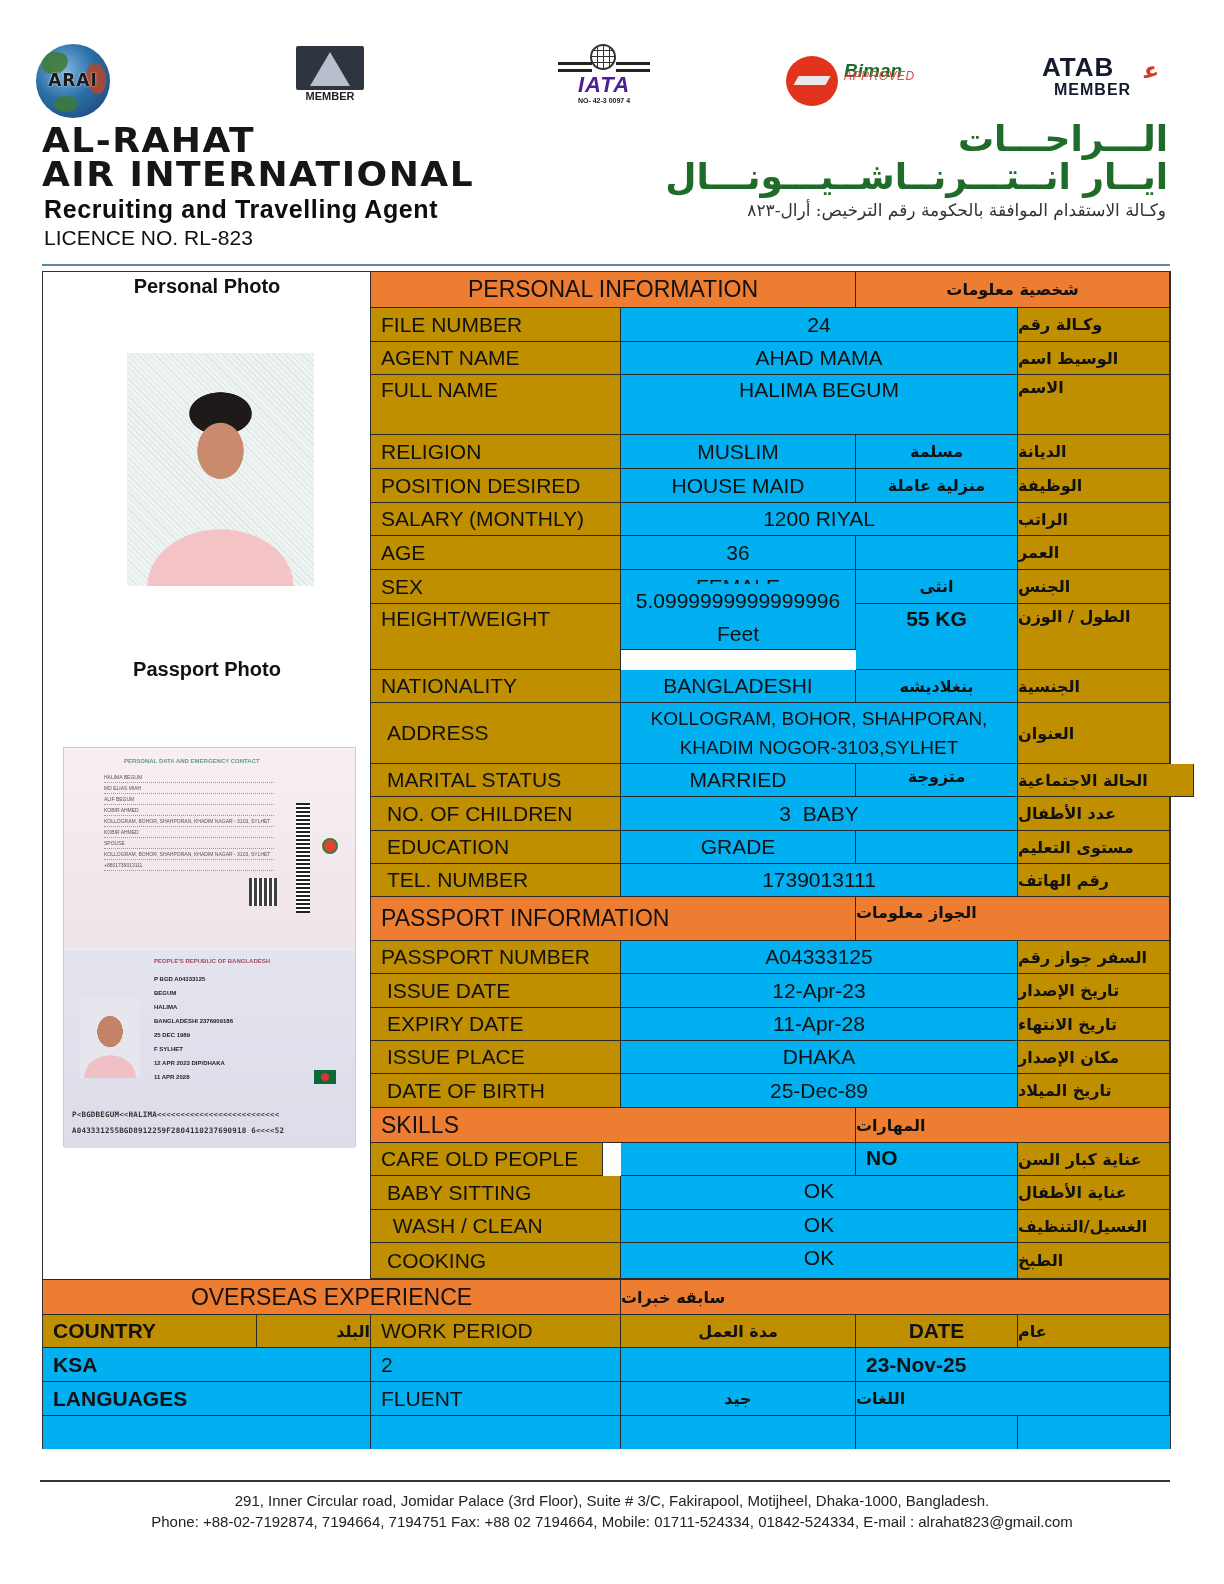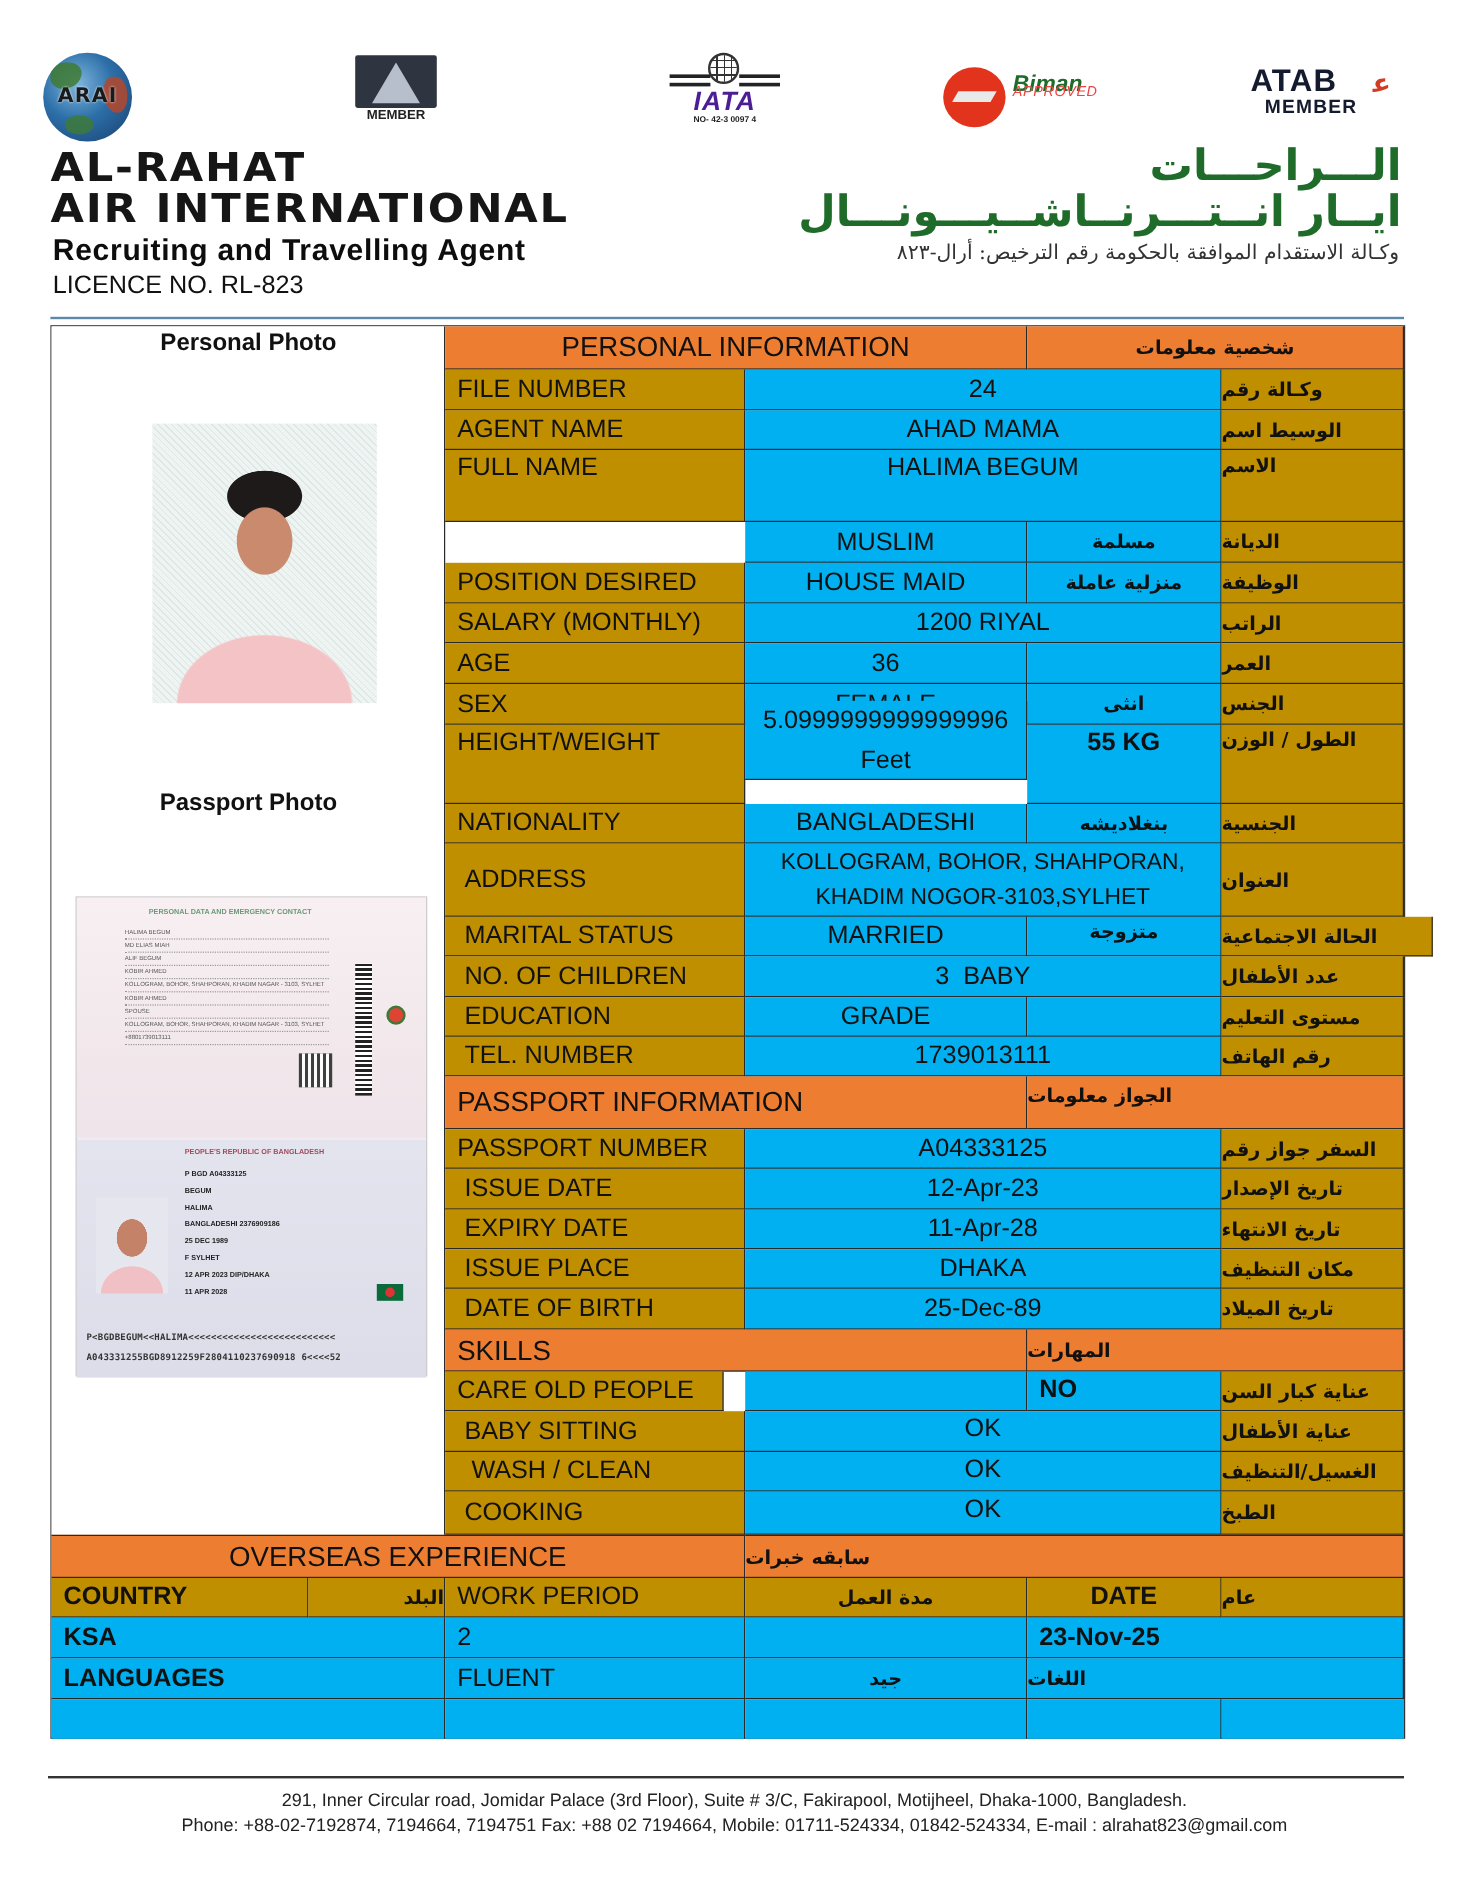--- a/index.html
+++ b/index.html
@@ -196,20 +196,21 @@
   <div class="cell gold r" style="left:975px;top:36px;width:152px;height:34px;">وكـالة رقم</div>
 
   <div class="cell gold l" style="left:328px;top:70px;width:250px;height:33px;">AGENT NAME</div>
   <div class="cell blue c" style="left:578px;top:70px;width:397px;height:33px;">AHAD MAMA</div>
   <div class="cell gold r" style="left:975px;top:70px;width:152px;height:33px;">الوسيط اسم</div>
 
   <div class="cell gold l top" style="left:328px;top:103px;width:250px;height:60px;">FULL NAME</div>
   <div class="cell blue c top" style="left:578px;top:103px;width:397px;height:60px;">HALIMA BEGUM</div>
   <div class="cell gold r top" style="left:975px;top:103px;width:152px;height:60px;">الاسم</div>
 
+  <div class="cell gold l" style="left:328px;top:163px;width:250px;height:34px;">RELIGION</div>
   <div class="cell blue c" style="left:578px;top:163px;width:235px;height:34px;">MUSLIM</div>
   <div class="cell blue c ar" style="left:813px;top:163px;width:162px;height:34px;">مسلمة</div>
   <div class="cell gold r" style="left:975px;top:163px;width:152px;height:34px;">الديانة</div>
 
   <div class="cell gold l" style="left:328px;top:197px;width:250px;height:34px;">POSITION DESIRED</div>
   <div class="cell blue c" style="left:578px;top:197px;width:235px;height:34px;">HOUSE MAID</div>
   <div class="cell blue c ar" style="left:813px;top:197px;width:162px;height:34px;">منزلية عاملة</div>
   <div class="cell gold r" style="left:975px;top:197px;width:152px;height:34px;">الوظيفة</div>
 
   <div class="cell gold l" style="left:328px;top:231px;width:250px;height:33px;">SALARY (MONTHLY)</div>
@@ -274,21 +275,21 @@
   <div class="cell gold l2" style="left:328px;top:702px;width:250px;height:34px;">ISSUE DATE</div>
   <div class="cell blue c" style="left:578px;top:702px;width:397px;height:34px;">12-Apr-23</div>
   <div class="cell gold r" style="left:975px;top:702px;width:152px;height:34px;">تاريخ الإصدار</div>
 
   <div class="cell gold l2" style="left:328px;top:736px;width:250px;height:33px;">EXPIRY DATE</div>
   <div class="cell blue c" style="left:578px;top:736px;width:397px;height:33px;">11-Apr-28</div>
   <div class="cell gold r" style="left:975px;top:736px;width:152px;height:33px;">تاريخ الانتهاء</div>
 
   <div class="cell gold l2" style="left:328px;top:769px;width:250px;height:33px;">ISSUE PLACE</div>
   <div class="cell blue c" style="left:578px;top:769px;width:397px;height:33px;">DHAKA</div>
-  <div class="cell gold r" style="left:975px;top:769px;width:152px;height:33px;">مكان التنظيف</div>
+  <div class="cell gold r" style="left:975px;top:769px;width:152px;height:33px;">مكان الإصدار</div>
 
   <div class="cell gold l2" style="left:328px;top:802px;width:250px;height:34px;">DATE OF BIRTH</div>
   <div class="cell blue c" style="left:578px;top:802px;width:397px;height:34px;">25-Dec-89</div>
   <div class="cell gold r" style="left:975px;top:802px;width:152px;height:34px;">تاريخ الميلاد</div>
 
   <div class="cell orange r" style="left:813px;top:836px;width:314px;height:35px;">المهارات</div>
   <div class="cell orange l" style="left:328px;top:836px;width:485px;height:35px;font-size:23px;">SKILLS</div>
 
   <div class="cell gold l" style="left:328px;top:871px;width:232px;height:33px;">CARE OLD PEOPLE</div>
   <div class="cell blue c" style="left:578px;top:871px;width:235px;height:33px;"></div>

